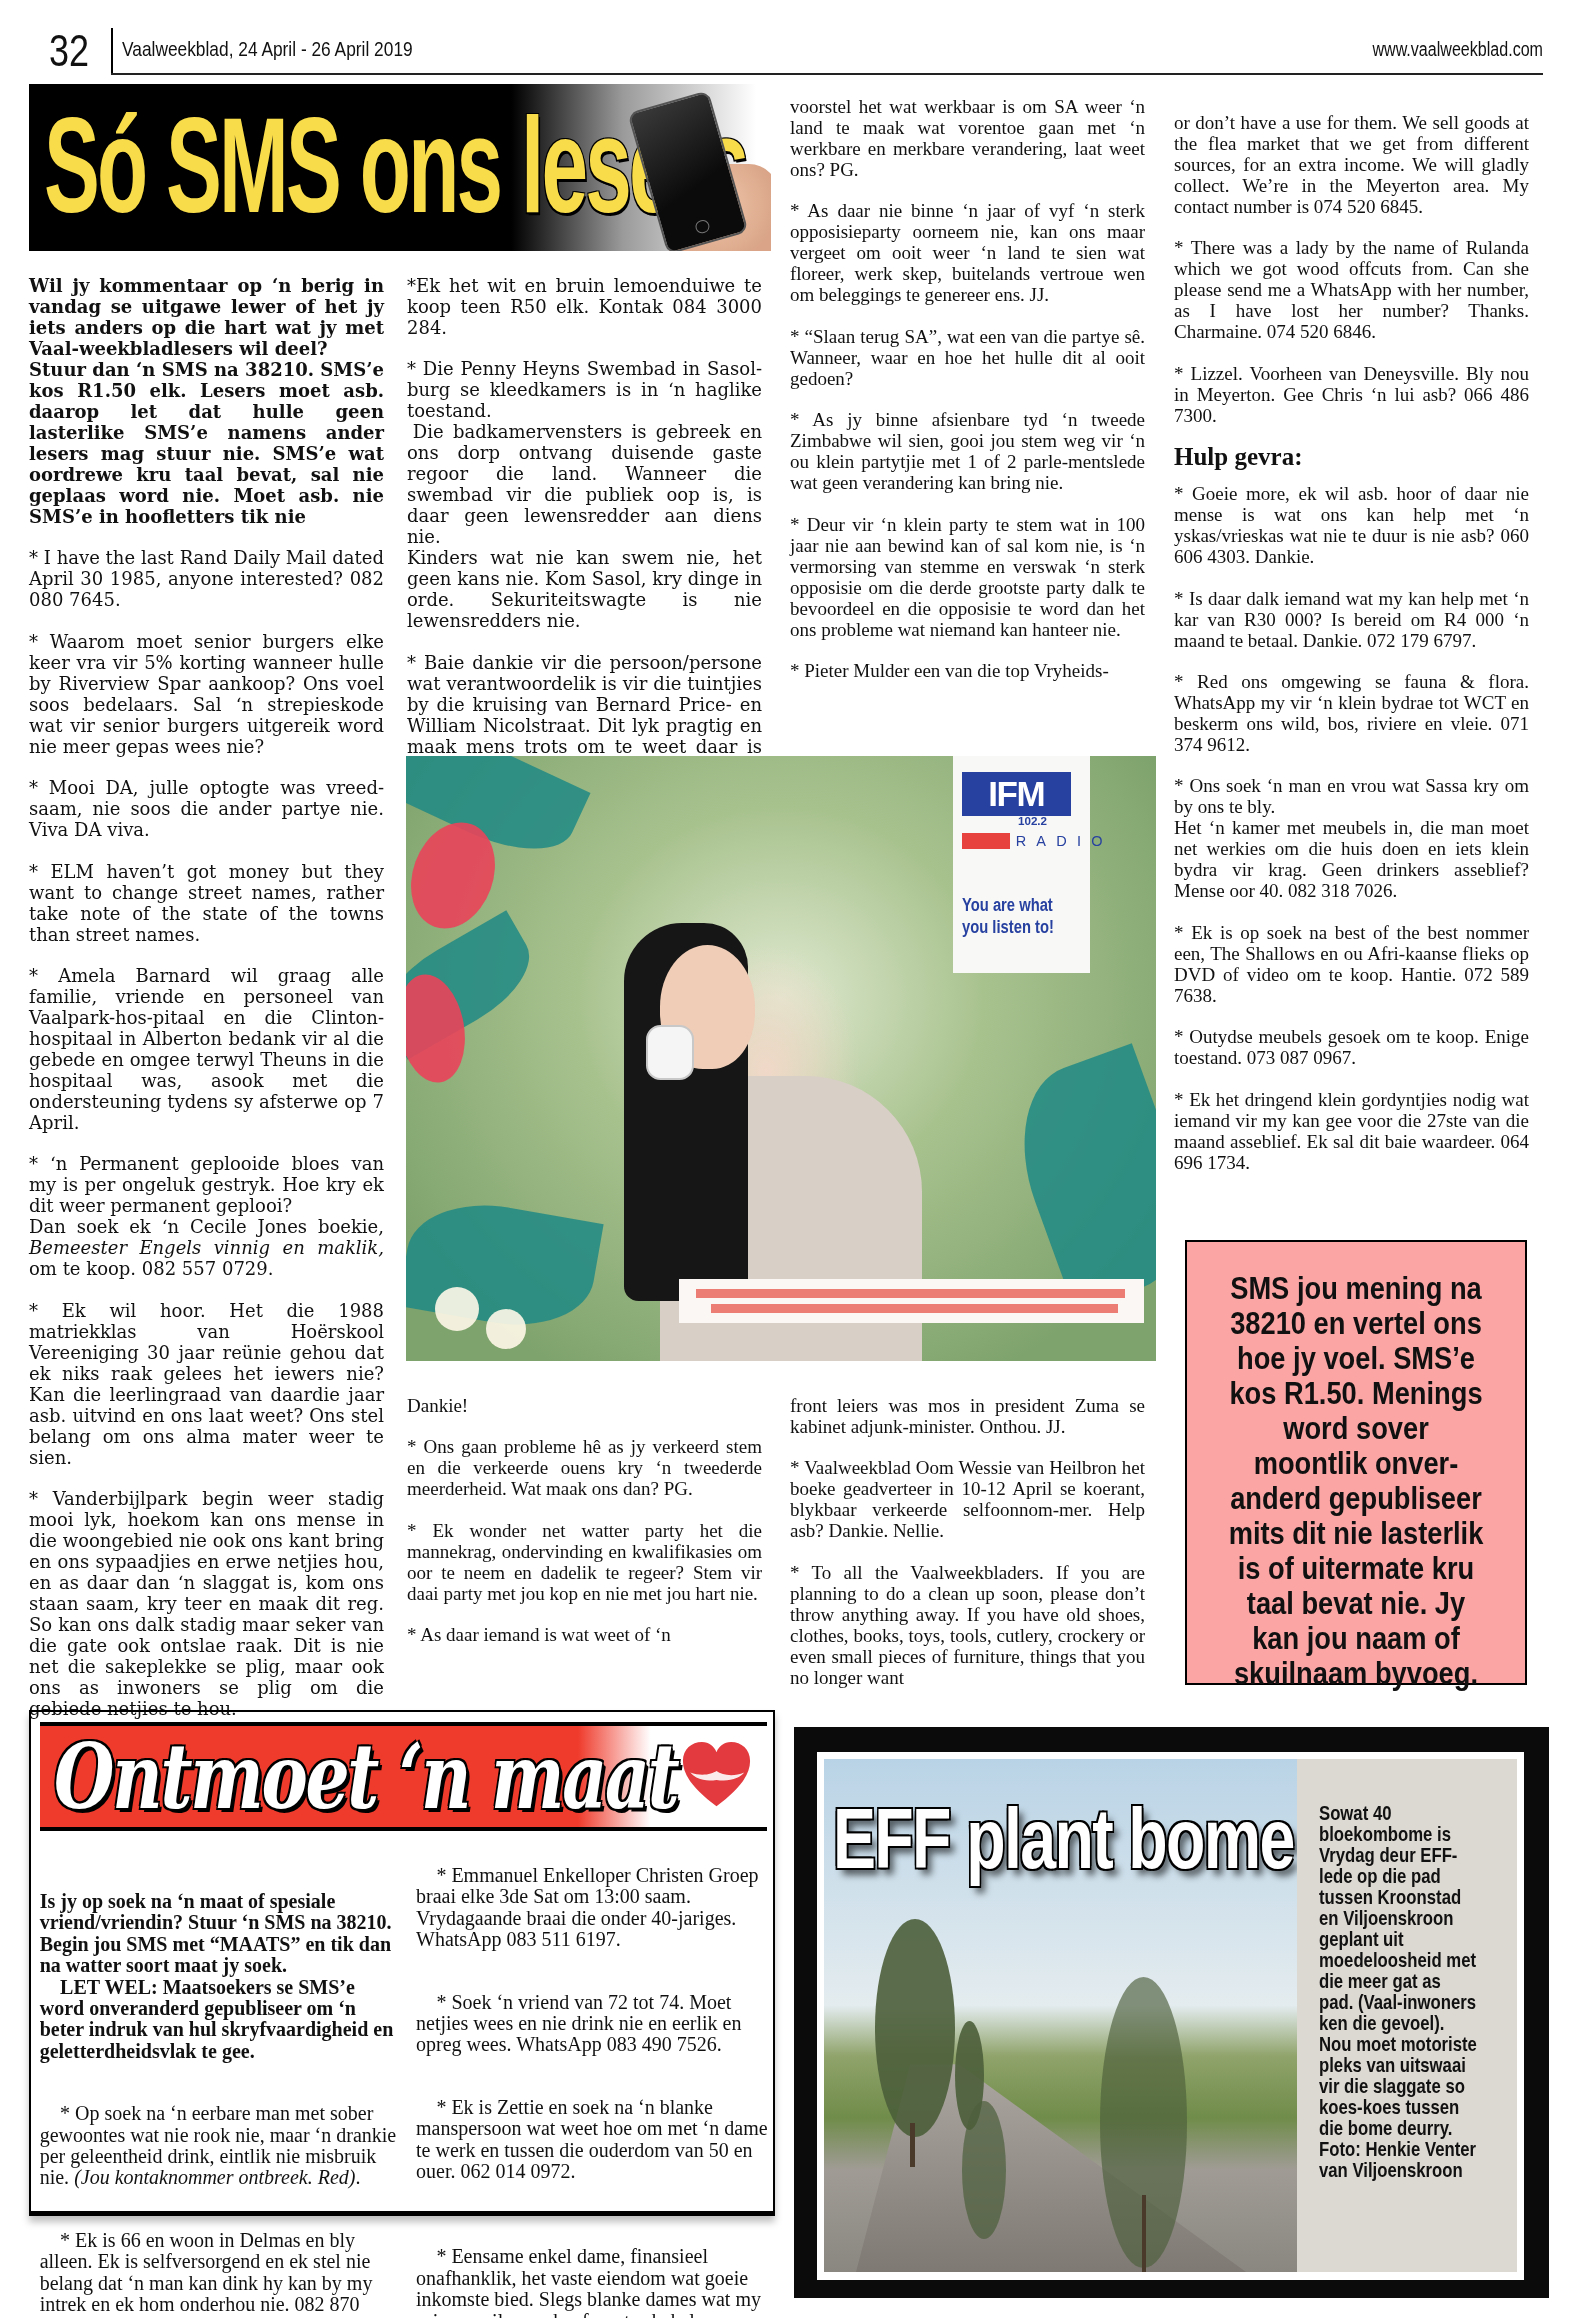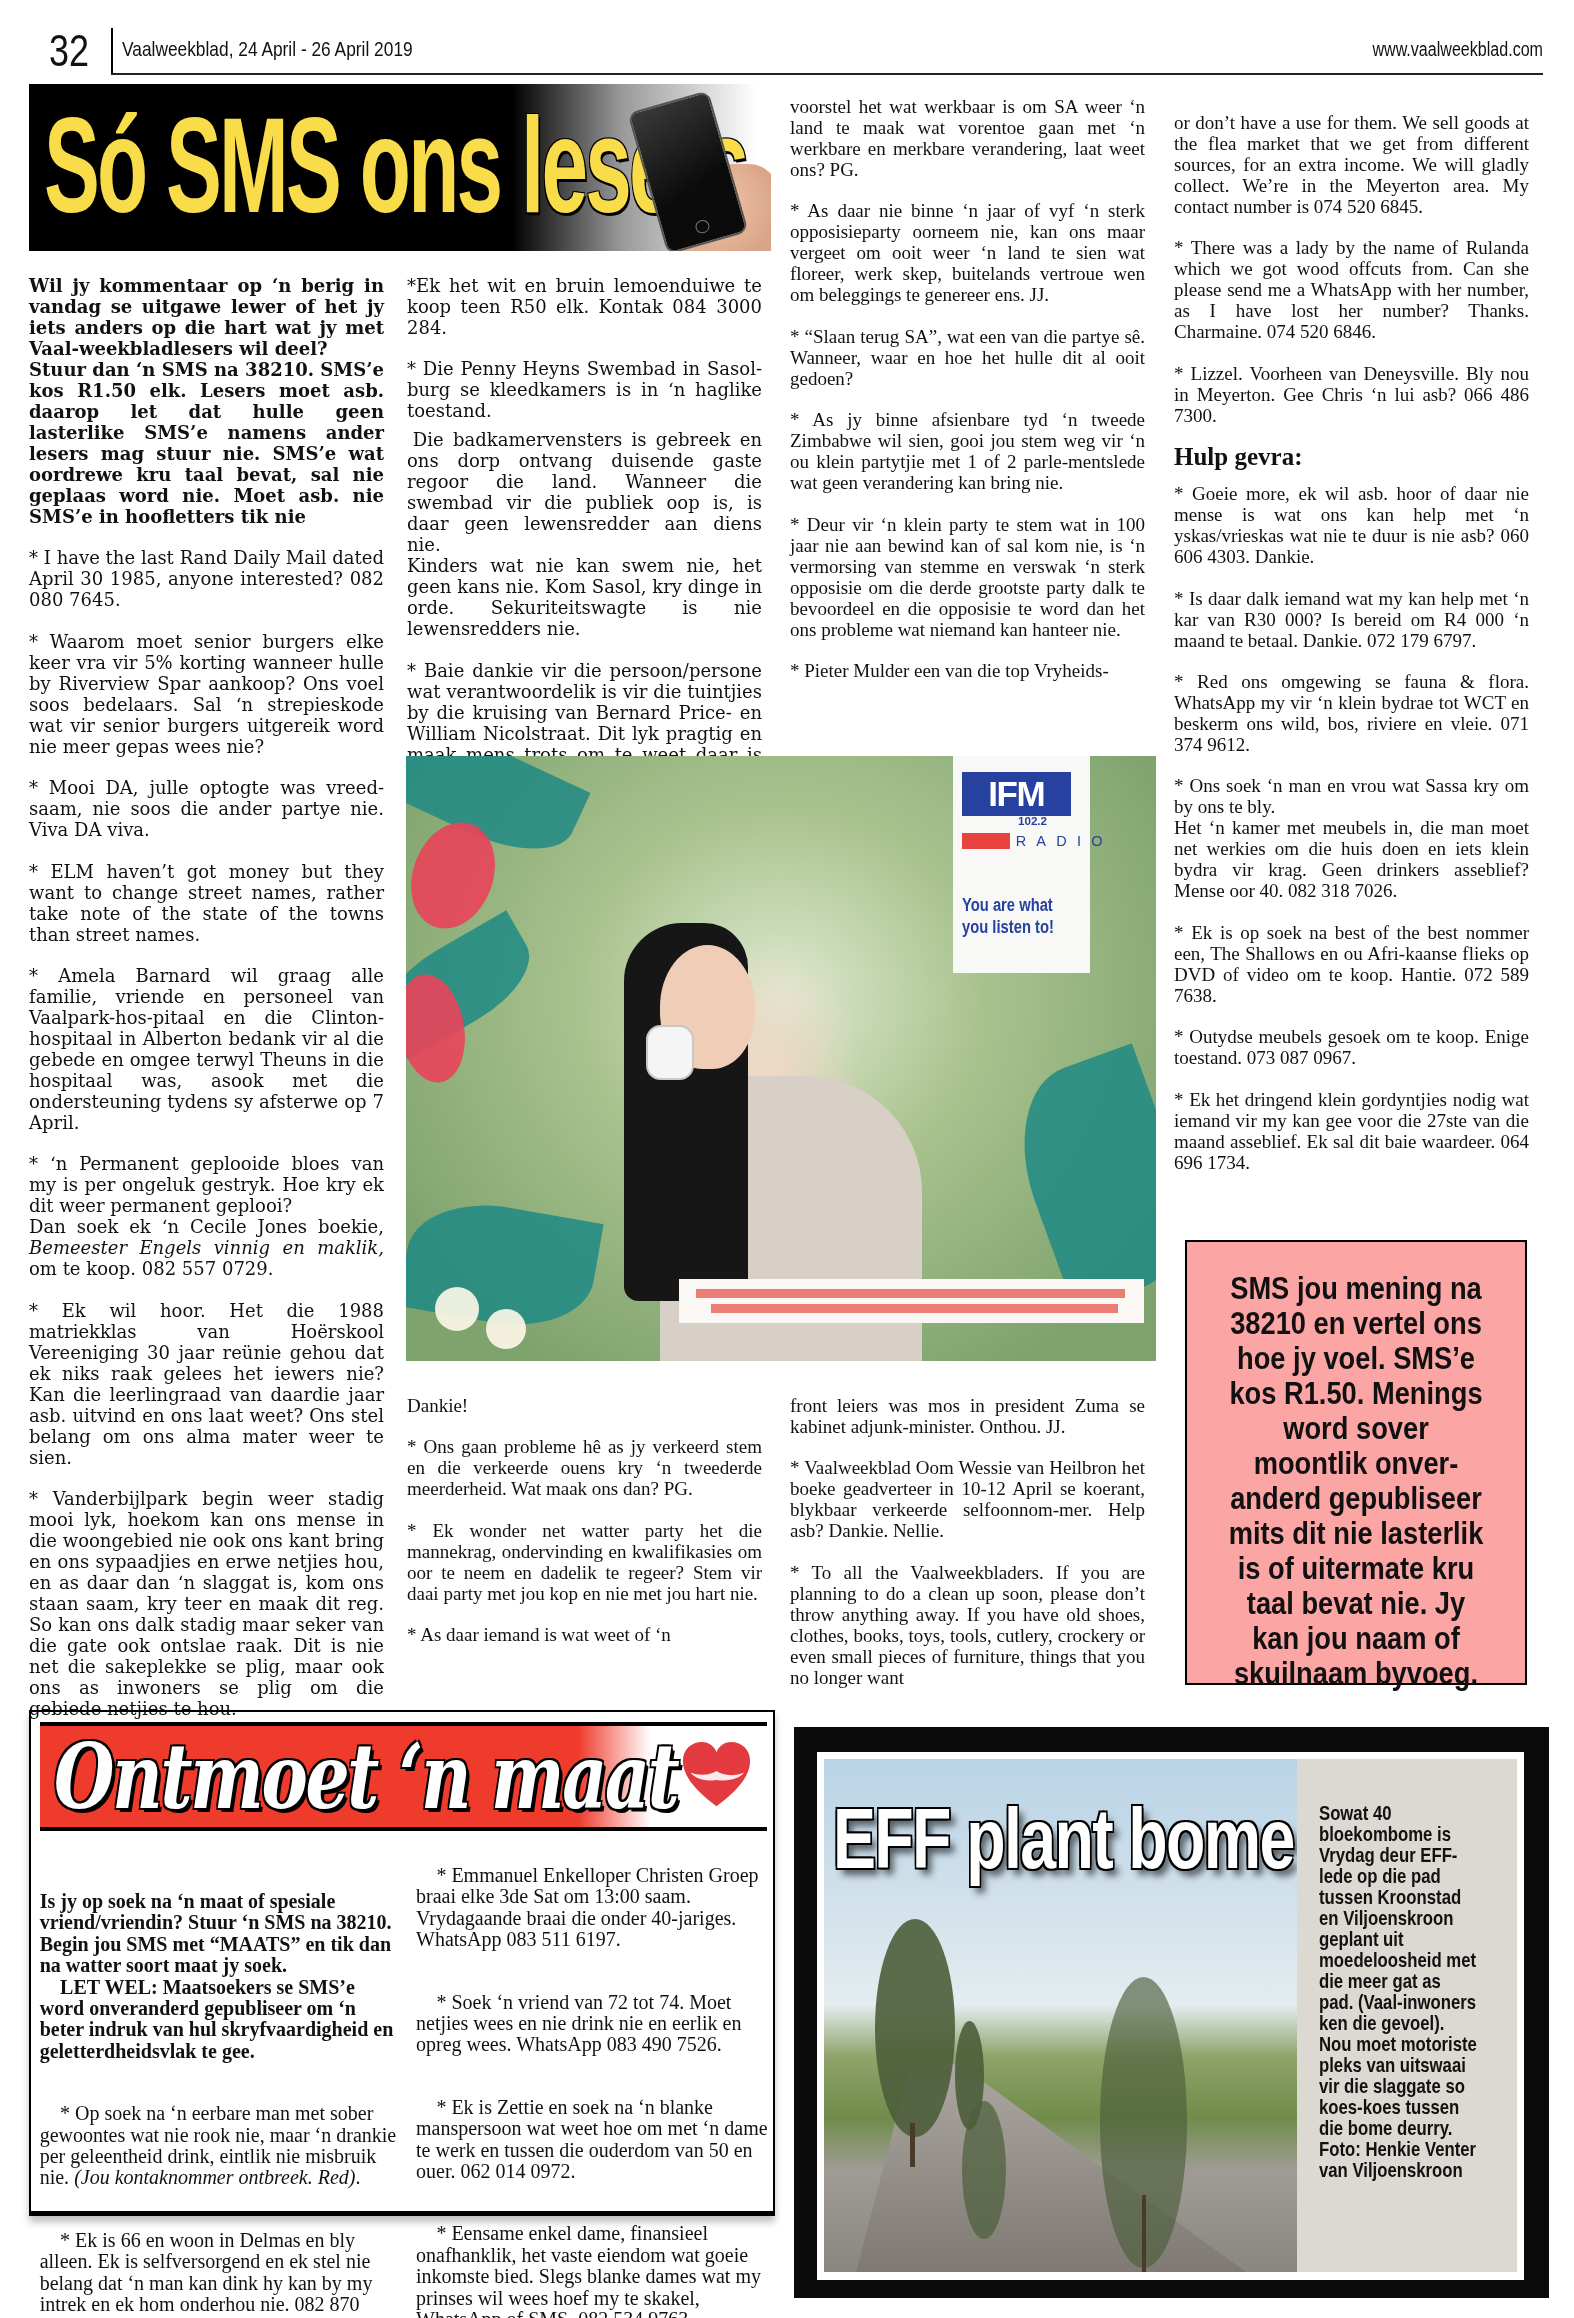--- a/index.html
+++ b/index.html
@@ -110,21 +110,21 @@
     <span>Dan soek ek ‘n Cecile Jones boekie,</span>
     <i>Bemeester Engels vinnig en maklik,</i>
     <span>om te koop. 082 557 0729.</span>
   </p>
   <p>* Ek wil hoor. Het die 1988 matriekklas van Hoërskool Vereeniging 30 jaar reünie gehou dat ek niks raak gelees het iewers nie? Kan die leerlingraad van daardie jaar asb. uitvind en ons laat weet? Ons stel belang om ons alma mater weer te sien.</p>
   <p>* Vanderbijlpark begin weer stadig mooi lyk, hoekom kan ons mense in die woongebied nie ook ons kant bring en ons sypaadjies en erwe netjies hou, en as daar dan ‘n slaggat is, kom ons staan saam, kry teer en maak dit reg. So kan ons dalk stadig maar seker van die gate ook ontslae raak. Dit is nie net die sakeplekke se plig, maar ook ons as inwoners se plig om die gebiede netjies te hou.</p>
 </div>
 
 <div class="col col2">
   <p>*Ek het wit en bruin lemoenduiwe te koop teen R50 elk. Kontak 084 3000 284.</p>
-  <p style="margin-bottom:8px">* Die Penny Heyns Swembad in Sasol-burg se kleedkamers is in ‘n haglike toestand.</p>
+  <p style="margin-bottom:0">* Die Penny Heyns Swembad in Sasol-burg se kleedkamers is in ‘n haglike toestand.</p>
   <p style="margin-bottom:0;text-indent:5.8px">Die badkamervensters is gebreek en ons dorp ontvang duisende gaste regoor die land. Wanneer die swembad vir die publiek oop is, is daar geen lewensredder aan diens nie.</p>
   <p>Kinders wat nie kan swem nie, het geen kans nie. Kom Sasol, kry dinge in orde. Sekuriteitswagte is nie lewensredders nie.</p>
   <p>* Baie dankie vir die persoon/persone wat verantwoordelik is vir die tuintjies by die kruising van Bernard Price- en William Nicolstraat. Dit lyk pragtig en maak mens trots om te weet daar is nog mense wat omgee om ons omgewing te versier.</p>
 </div>
 
 <div class="col col3 cond">
   <p>voorstel het wat werkbaar is om SA weer ‘n land te maak wat vorentoe gaan met ‘n werkbare en merkbare verandering, laat weet ons? PG.</p>
   <p>* As daar nie binne ‘n jaar of vyf ‘n sterk opposisieparty oorneem nie, kan ons maar vergeet om ooit weer ‘n land te sien wat floreer, werk skep, buitelands vertroue wen om beleggings te genereer ens. JJ.</p>
   <p>* “Slaan terug SA”, wat een van die partye sê. Wanneer, waar en hoe het hulle dit al ooit gedoen?</p>
   <p>* As jy binne afsienbare tyd ‘n tweede Zimbabwe wil sien, gooi jou stem weg vir ‘n ou klein partytjie met 1 of 2 parle-mentslede wat geen verandering kan bring nie.</p>
@@ -205,21 +205,21 @@
     <p class="bold ind" style="margin-bottom:41px">LET WEL: Maatsoekers se SMS’e word onveranderd gepubliseer om ‘n beter indruk van hul skryfvaardigheid en geletterdheidsvlak te gee.</p>
     <p class="ind" style="margin-bottom:41px">
       <span>* Op soek na ‘n eerbare man met sober gewoontes wat nie rook nie, maar ‘n drankie per geleentheid drink, eintlik nie misbruik nie.</span>
       <span class="it">(Jou kontaknommer ontbreek. Red)</span><span>.</span>
     </p>
     <p class="ind">* Ek is 66 en woon in Delmas en bly alleen. Ek is selfversorgend en ek stel nie belang dat ‘n man kan dink hy kan by my intrek en ek hom onderhou nie. 082 870 7817.</p>
   </div>
   <div class="ont-col ont-col2">
     <p class="ind" style="margin-bottom:41px">* Emmanuel Enkelloper Christen Groep braai elke 3de Sat om 13:00 saam. Vrydagaande braai die onder 40-jariges. WhatsApp 083 511 6197.</p>
     <p class="ind" style="margin-bottom:41px">* Soek ‘n vriend van 72 tot 74. Moet netjies wees en nie drink nie en eerlik en opreg wees. WhatsApp 083 490 7526.</p>
-    <p class="ind" style="margin-bottom:41px">* Ek is Zettie en soek na ‘n blanke manspersoon wat weet hoe om met ‘n dame te werk en tussen die ouderdom van 50 en ouer. 062 014 0972.</p>
+    <p class="ind" style="margin-bottom:64px">* Ek is Zettie en soek na ‘n blanke manspersoon wat weet hoe om met ‘n dame te werk en tussen die ouderdom van 50 en ouer. 062 014 0972.</p>
     <p class="ind">* Eensame enkel dame, finansieel onafhanklik, het vaste eiendom wat goeie inkomste bied. Slegs blanke dames wat my prinses wil wees hoef my te skakel, WhatsApp of SMS. 082 534 9763.</p>
   </div>
 </div>
 
 <div class="abs eff">
   <div class="eff-inner">
     <div class="eff-photo">
       <div class="road"></div>
       <div class="tree" style="left:51px;top:160px;width:80px;height:218px"></div>
       <div class="trunk" style="left:86px;top:364px;width:4.4px;height:44px"></div>

